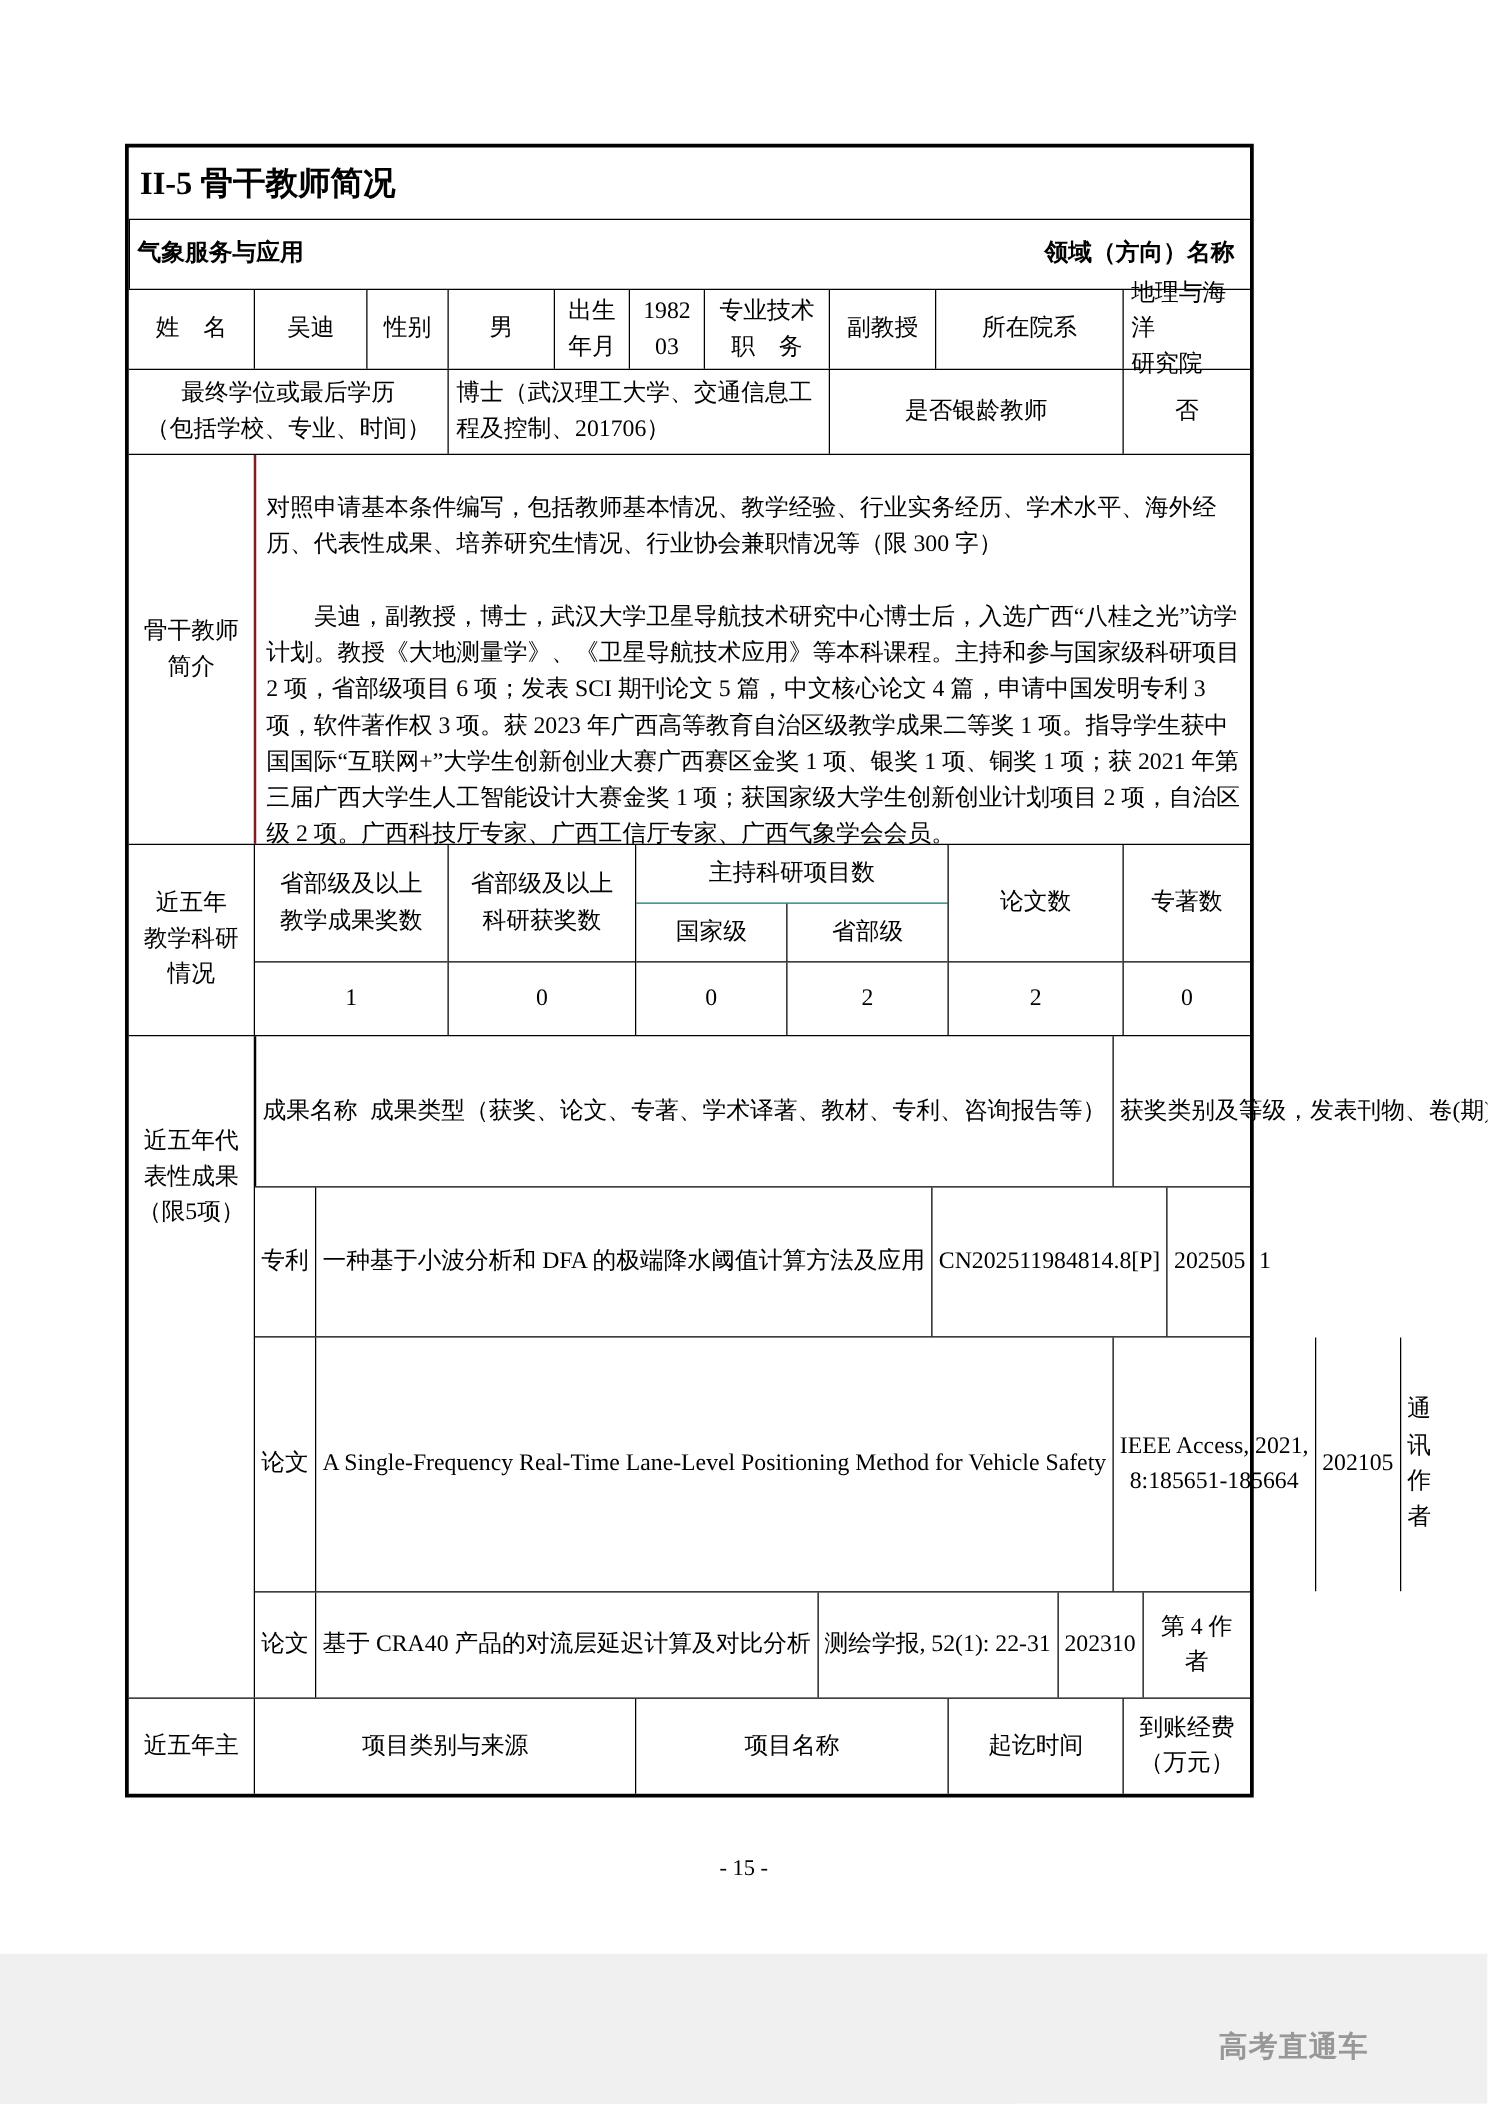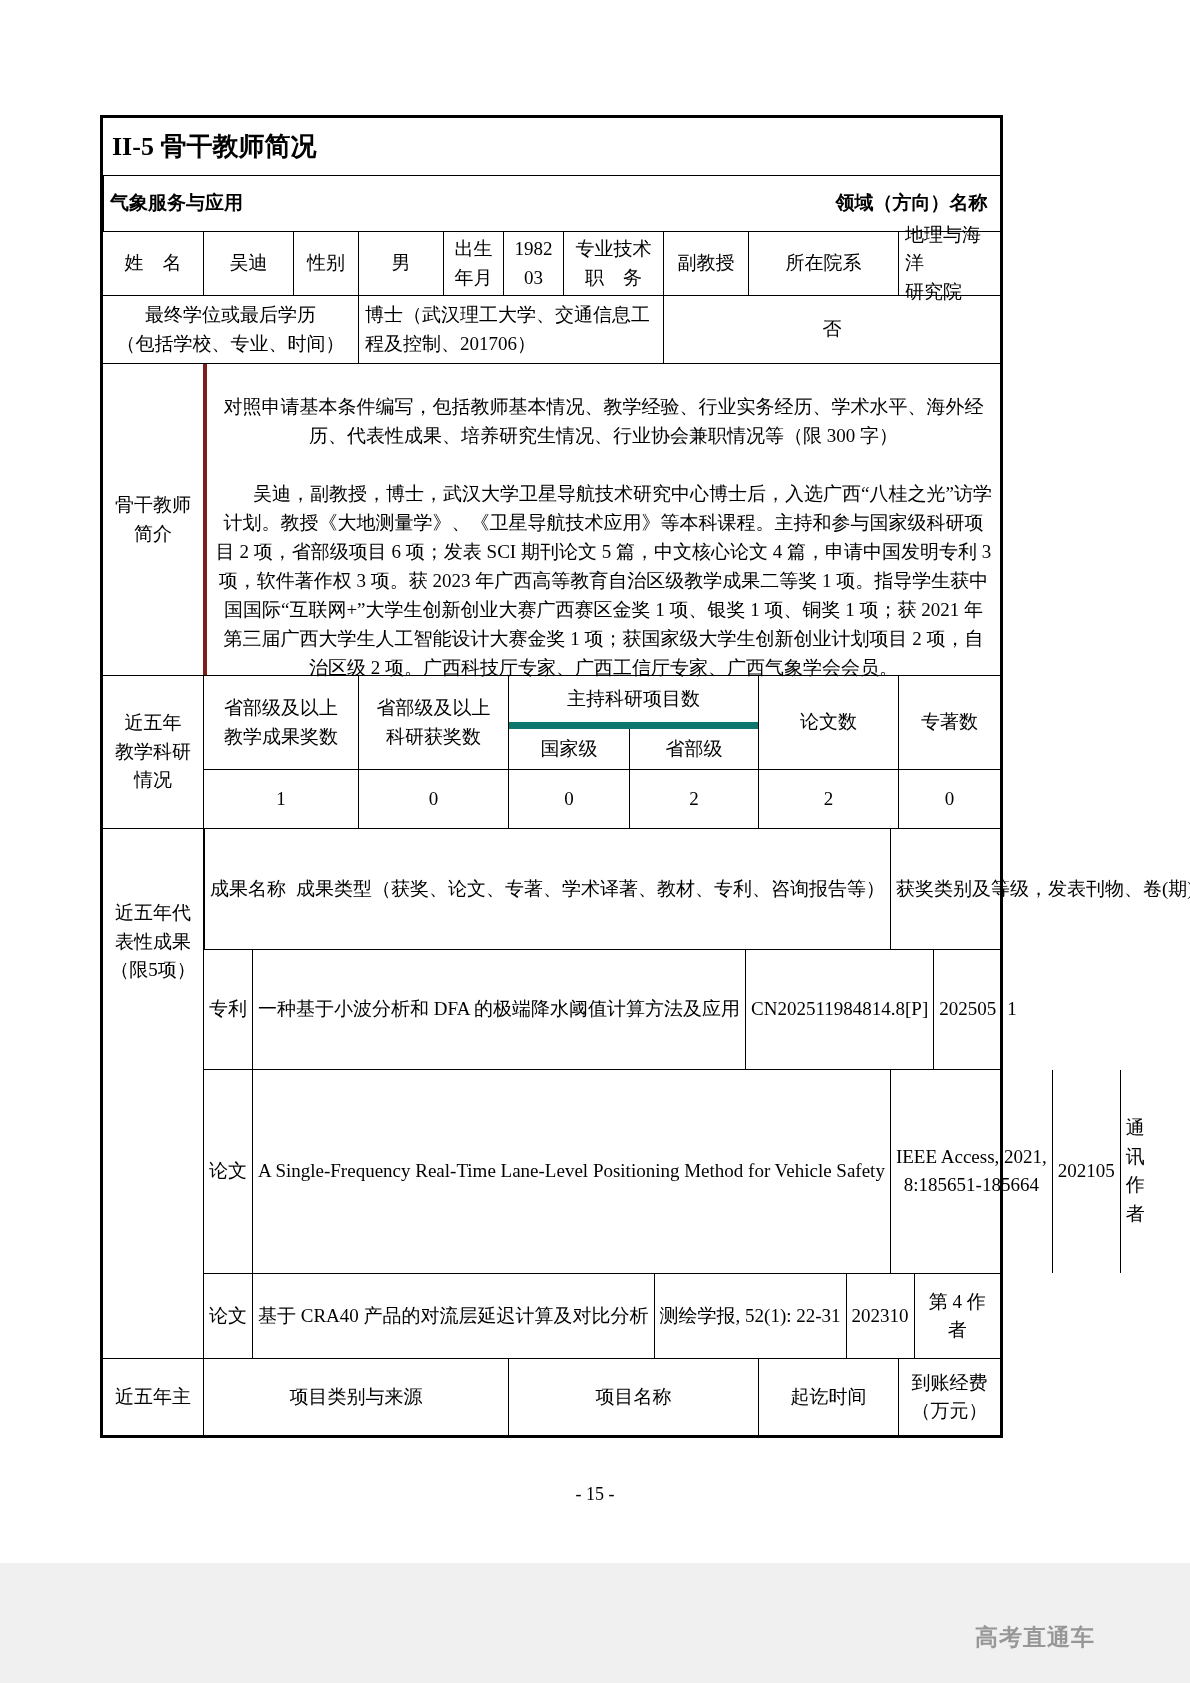--- a/index.html
+++ b/index.html
@@ -42,31 +42,31 @@
 
   .title-cell {
     flex: 1 1 auto; justify-content: flex-start; text-align: left;
     font-weight: bold; font-size: 26px; padding-left: 9px;
   }
 
   .val-cell { padding: 2px 6px; }
 
   
   .intro-cell {
-    flex: 1 1 auto; border-left: 4px solid #7f1d1d;
-    padding: 9px 8px; text-align: center; line-height: 29px;
+    flex: 1 1 auto; border-left: 2px solid #7f1d1d;
+    padding: 9px 8px; text-align: left; line-height: 29px;
   }
   .intro-body { margin-top: 29px; text-indent: 2em; }
 
   
   .statcol { display: flex; flex-direction: column; }
   .shdr { height: 93px; display: flex; align-items: center; justify-content: center; text-align: center; white-space: pre-line; }
   .sval { flex: 1 1 auto; border-top: 1px solid #000; display: flex; align-items: center; justify-content: center; }
   .mtop { height: 46px; display: flex; align-items: center; justify-content: center; }
-  .msub { height: 47px; border-top: 7px solid #0f766e; display: flex; }
+  .msub { height: 47px; border-top: 1px solid #0f766e; display: flex; }
   .mrow { flex: 1 1 auto; border-top: 1px solid #000; display: flex; }
   .mcell { display: flex; align-items: center; justify-content: center; flex: 0 0 120px; }
   .mcell-r { display: flex; align-items: center; justify-content: center; flex: 1 1 auto; border-left: 1px solid #000; }
 
   
   .achv-label {
     flex: 0 0 100px; display: flex; justify-content: center;
     align-items: flex-start; padding-top: 70px; text-align: center; white-space: pre-line;
   }
   .achv-body { flex: 1 1 auto; border-left: 1px solid #000; display: flex; flex-direction: column; }
@@ -121,20 +121,21 @@
     <div class="cell w85 bl">副教授</div>
     <div class="cell w150 bl">所在院系</div>
     <div class="cell fill bl pre left val-cell">地理与海洋
 研究院</div>
   </div>
 
   <div class="row h68 bt">
     <div class="cell w255 pre">最终学位或最后学历
 （包括学校、专业、时间）</div>
     <div class="cell w305 bl left val-cell">博士（武汉理工大学、交通信息工程及控制、201706）</div>
+    <div class="cell w235 bl">是否银龄教师</div>
     <div class="cell fill bl">否</div>
   </div>
 
   <div class="row h312 bt">
     <div class="cell w100 pre">骨干教师
 简介</div>
     <div class="intro-cell">
       <p class="intro-note">对照申请基本条件编写，包括教师基本情况、教学经验、行业实务经历、学术水平、海外经历、代表性成果、培养研究生情况、行业协会兼职情况等（限 300 字）</p>
       <p class="intro-body">吴迪，副教授，博士，武汉大学卫星导航技术研究中心博士后，入选广西“八桂之光”访学计划。教授《大地测量学》、《卫星导航技术应用》等本科课程。主持和参与国家级科研项目 2 项，省部级项目 6 项；发表 SCI 期刊论文 5 篇，中文核心论文 4 篇，申请中国发明专利 3 项，软件著作权 3 项。获 2023 年广西高等教育自治区级教学成果二等奖 1 项。指导学生获中国国际“互联网+”大学生创新创业大赛广西赛区金奖 1 项、银奖 1 项、铜奖 1 项；获 2021 年第三届广西大学生人工智能设计大赛金奖 1 项；获国家级大学生创新创业计划项目 2 项，自治区级 2 项。广西科技厅专家、广西工信厅专家、广西气象学会会员。</p>
     </div>

